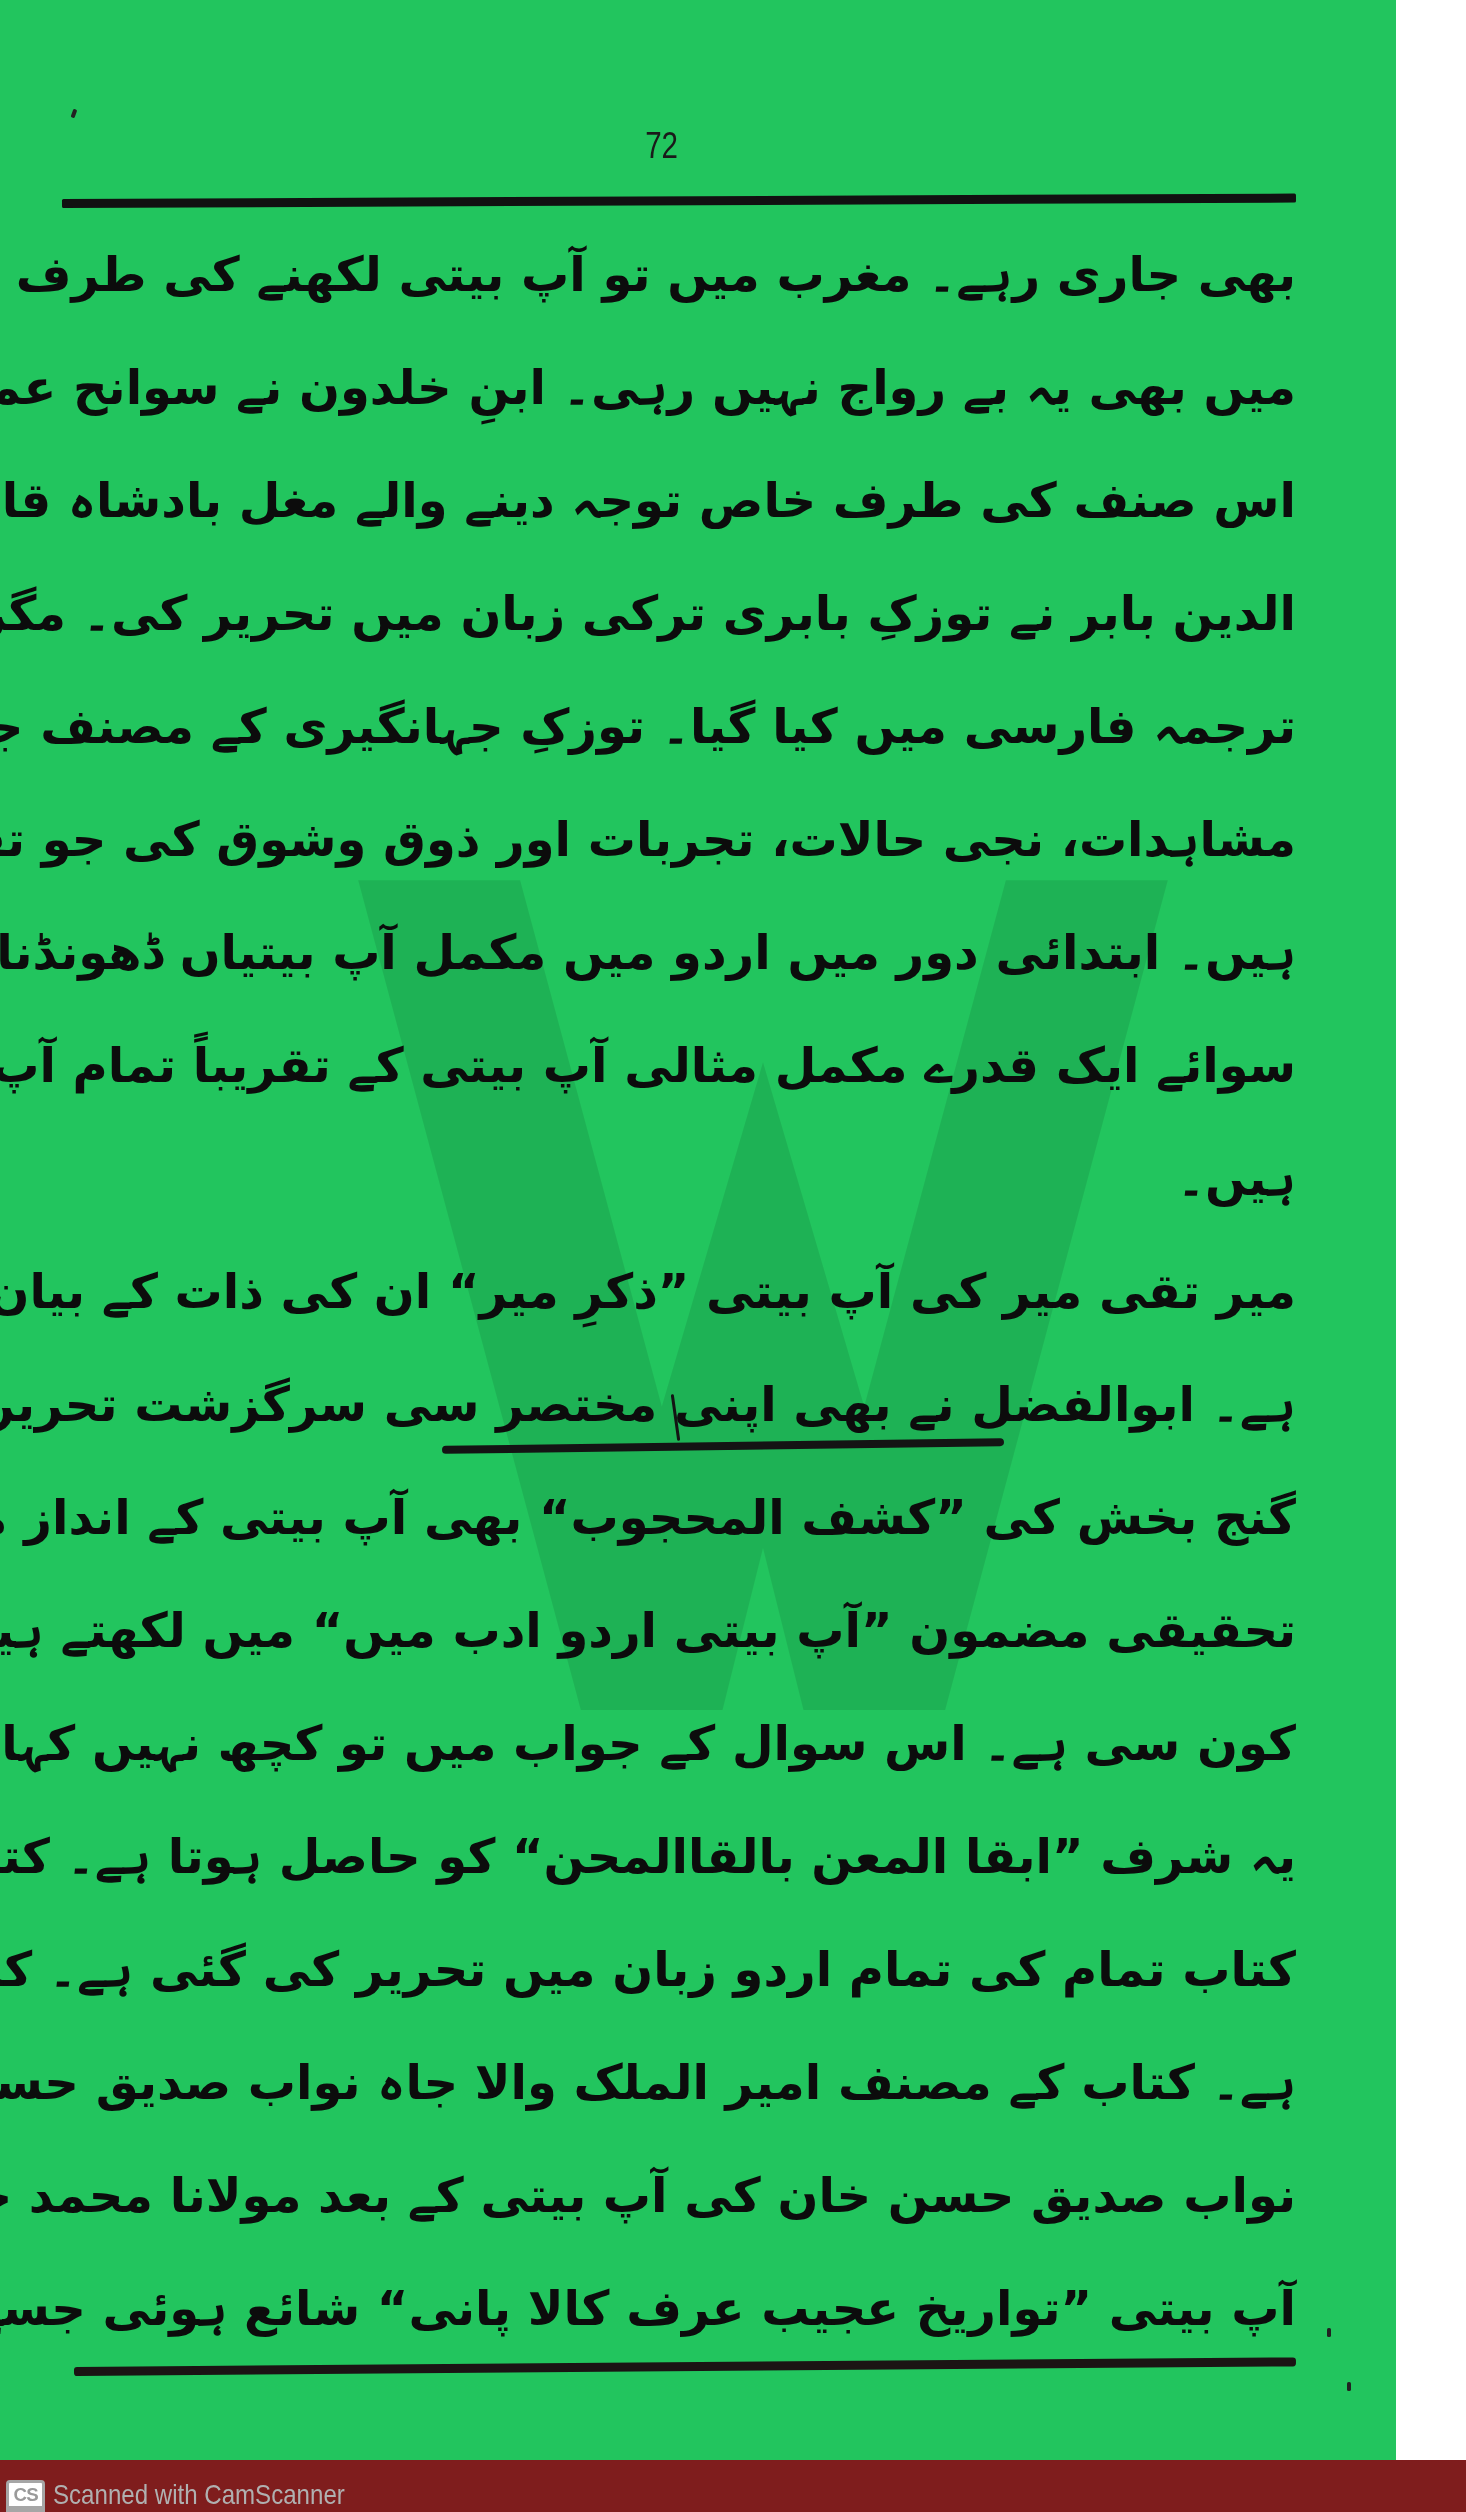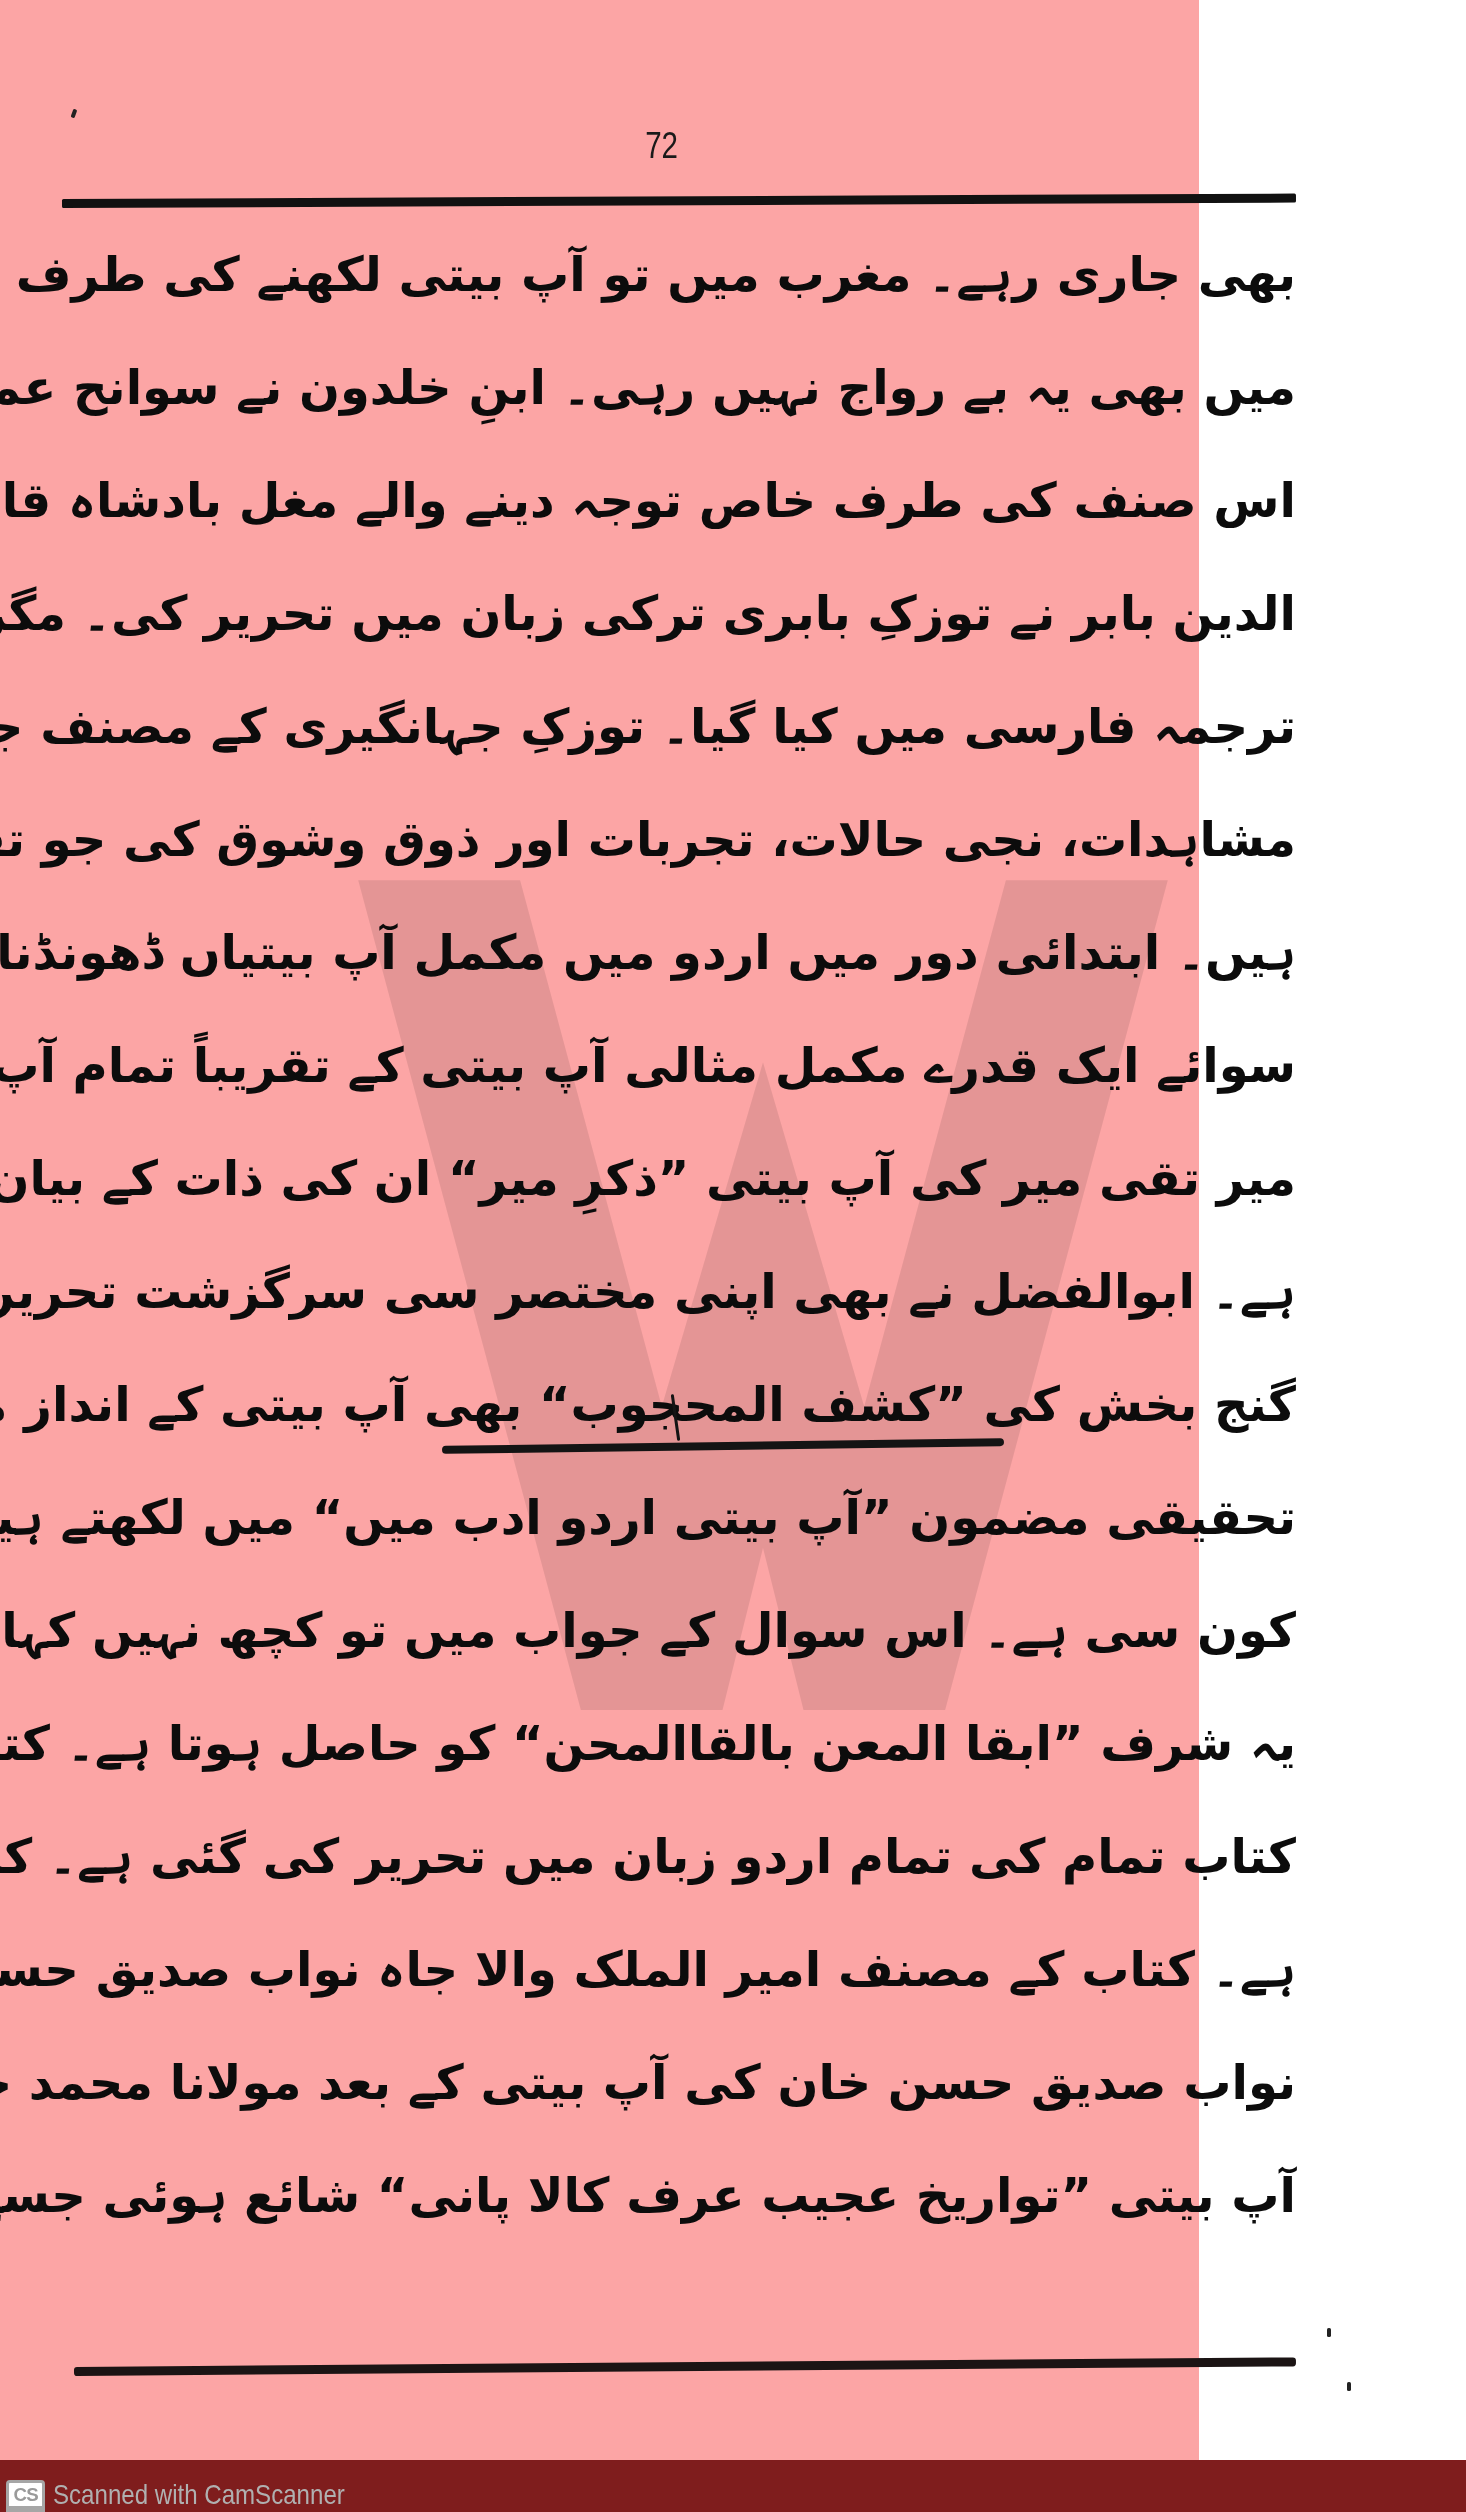--- a/index.html
+++ b/index.html
@@ -11,23 +11,23 @@
       width: 1467px;
       height: 2512px;
       position: relative;
       overflow: hidden;
       font-family: "DejaVu Sans", sans-serif;
     }
     .page {
       position: absolute;
       left: 0;
       top: 0;
-      width: 1199px;
+      width: 1396px;
       height: 2460px;
-      background: #fca5a5;
+      background: #22c55e;
     }
     .speck {
       position: absolute;
       width: 3.9px;
       height: 8.6px;
       background: #222;
       border-radius: 1.6px;
     }
     .page-number {
       position: absolute;
@@ -172,20 +172,21 @@
   <div class="body-text">
     <div>
       <div class="line">بھی جاری رہے۔ مغرب میں تو آپ بیتی لکھنے کی طرف خاص توجہ دی گئی تاہم مشرق</div>
       <div class="line">میں بھی یہ بے رواج نہیں رہی۔ ابنِ خلدون نے سوانح عمری لکھی۔ فارسی ادب میں</div>
       <div class="line">اس صنف کی طرف خاص توجہ دینے والے مغل بادشاہ قابلِ ذکر ہیں۔ چنانچہ ظہیر</div>
       <div class="line">الدین بابر نے توزکِ بابری ترکی زبان میں تحریر کی۔ مگر اکبر بادشاہ کے حکم سے اس کا</div>
       <div class="line">ترجمہ فارسی میں کیا گیا۔ توزکِ جہانگیری کے مصنف جہانگیر بادشاہ نے اپنے</div>
       <div class="line">مشاہدات، نجی حالات، تجربات اور ذوق وشوق کی جو تفصیلات لکھی ہیں وہ قابلِ قدر</div>
       <div class="line">ہیں۔ ابتدائی دور میں اردو میں مکمل آپ بیتیاں ڈھونڈنا قدرے مشکل ہے کیونکہ</div>
       <div class="line">سوائے ایک قدرے مکمل مثالی آپ بیتی کے تقریباً تمام آپ بیتیاں کچھ نہ کچھ نامکمل</div>
+      <div class="line last">ہیں۔</div>
     </div>
     <div class="para-gap"></div>
     <div>
       <div class="line">میر تقی میر کی آپ بیتی ”ذکرِ میر“ ان کی ذات کے بیان کا ایک عمدہ نمونہ</div>
       <div class="line">ہے۔ ابوالفضل نے بھی اپنی مختصر سی سرگزشت تحریر کی۔ علی ہجویری المعروف حضرت داتا</div>
       <div class="line">گنج بخش کی ”کشف المحجوب“ بھی آپ بیتی کے انداز میں ہے۔ عبدالمجید قریشی اپنے</div>
       <div class="line">تحقیقی مضمون ”آپ بیتی اردو ادب میں“ میں لکھتے ہیں کہ ”اردو ادب میں پہلی کتاب</div>
       <div class="line">کون سی ہے۔ اس سوال کے جواب میں تو کچھ نہیں کہا جاسکتا۔ تاہم تحقیق کے مطابق</div>
       <div class="line">یہ شرف ”ابقا المعن بالقاالمحن“ کو حاصل ہوتا ہے۔ کتاب نام تو عربی میں ہے لیکن</div>
       <div class="line">کتاب تمام کی تمام اردو زبان میں تحریر کی گئی ہے۔ کتاب کا سنِ اشاعت ۱۸۸۵ء</div>

